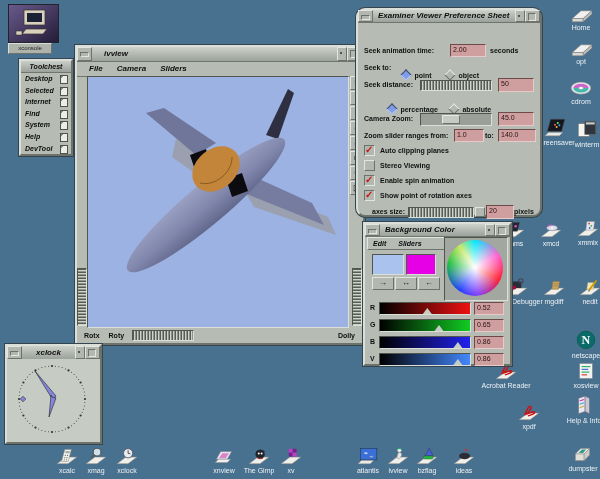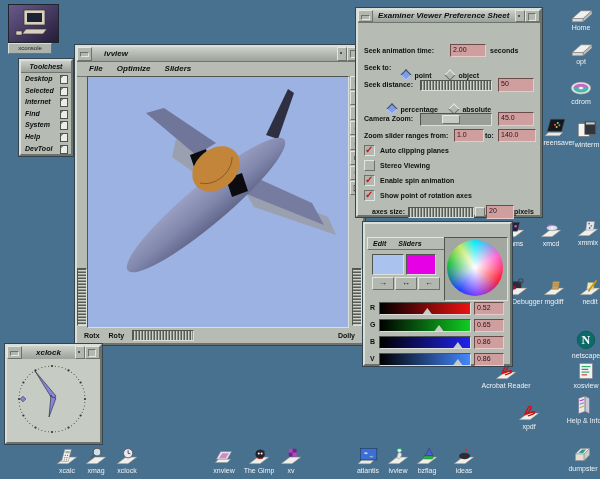--- a/index.html
+++ b/index.html
@@ -353,21 +353,21 @@
 
   <div class="win" style="left:75px;top:45px;width:286px;height:296px;z-index:2;">
     <div class="tbar" style="height:14px;">
       <span class="tbtn tb-min"></span>
       <span class="title" style="line-height:14px;padding-left:12px;">ivview</span>
       <span class="tbtn tb-dot"></span>
       <span class="tbtn tb-max" style="width:14px;"></span>
     </div>
     <div style="display:flex;gap:14px;height:14px;padding-left:12px;border-bottom:1px solid #70766e;background:#b6bcb4;">
       <span class="menu-lbl">File</span>
-      <span class="menu-lbl">Optimize</span>
+      <span class="menu-lbl">Camera</span>
       <span class="menu-lbl">Sliders</span>
     </div>
     <div style="position:absolute;left:0;top:29px;right:0;bottom:15px;display:flex;">
       <div style="width:10px;position:relative;">
         <div class="wheelv" style="height:56px;left:0;bottom:2px;"></div>
       </div>
       <div style="flex:1;background:#9cb2e2;border:1px solid;border-color:#50564e #dbdfd9 #dbdfd9 #50564e;position:relative;overflow:hidden;">
         <svg width="259" height="249" viewBox="0 0 259 249">
           <defs>
             <linearGradient id="fus" x1="0" y1="0" x2="0" y2="1">
@@ -403,21 +403,21 @@
       </div>
     </div>
     <div style="position:absolute;left:0;bottom:0;height:15px;right:0;display:flex;align-items:center;background:#b6bcb4;">
       <span class="lbl" style="margin-left:7px;">Rotx</span>
       <span class="lbl" style="margin-left:9px;">Roty</span>
       <div class="wheelh" style="position:relative;width:60px;margin-left:8px;"></div>
       <span class="lbl" style="margin-left:auto;margin-right:8px;">Dolly</span>
     </div>
   </div>
 
-  <div class="win" style="left:356px;top:8px;width:182px;height:205px;z-index:4;">
+  <div class="win" style="left:356px;top:8px;width:182px;height:205px;z-index:4;border-radius:9px;">
     <div class="tbar" style="height:12px;">
       <span class="tbtn tb-min"></span>
       <span class="title">Examiner Viewer Preference Sheet</span>
       <span class="tbtn tb-dot"></span>
       <span class="tbtn tb-max"></span>
     </div>
     <div style="position:absolute;left:0;right:0;top:12px;bottom:0;">
       <span class="lbl abs" style="left:6px;top:25px;">Seek animation time:</span>
       <span class="pfield" style="left:92px;top:22px;width:32px;height:11px;">2.00</span>
       <span class="lbl abs" style="left:132px;top:25px;">seconds</span>
@@ -457,20 +457,26 @@
 
       <span class="lbl abs" style="left:14px;top:186px;">axes size:</span>
       <div class="wheelh" style="left:50px;top:185px;width:64px;"></div>
       <span class="btn3d" style="left:117px;top:185px;width:8px;height:8px;"></span>
       <span class="pfield" style="left:128px;top:183px;width:24px;height:12px;">20</span>
       <span class="lbl abs" style="left:156px;top:186px;">pixels</span>
     </div>
   </div>
 
   <div class="win" style="left:363px;top:222px;width:145px;height:140px;z-index:5;">
+    <div class="tbar" style="height:12px;">
+      <span class="tbtn tb-min"></span>
+      <span class="title">Background Color</span>
+      <span class="tbtn tb-dot"></span>
+      <span class="tbtn tb-max"></span>
+    </div>
     <div class="abs" style="left:2px;top:13px;width:74px;height:11px;border:1px solid;border-color:#e2e6e0 #6d736b #6d736b #e2e6e0;display:flex;gap:12px;padding-left:5px;">
       <span class="bcmenu-lbl">Edit</span>
       <span class="bcmenu-lbl">Sliders</span>
     </div>
     <div class="abs" style="left:7px;top:30px;width:30px;height:19px;background:#a9c2ee;border:1px solid;border-color:#50564e #dbdfd9 #dbdfd9 #50564e;"></div>
     <div class="abs" style="left:41px;top:30px;width:28px;height:19px;background:#e600e6;border:1px solid;border-color:#50564e #dbdfd9 #dbdfd9 #50564e;"></div>
     <span class="btn3d" style="left:7px;top:53px;width:20px;height:11px;">→</span>
     <span class="btn3d" style="left:30px;top:53px;width:20px;height:11px;">↔</span>
     <span class="btn3d" style="left:53px;top:53px;width:20px;height:11px;">←</span>
     <div class="abs" style="left:79px;top:13px;width:62px;height:62px;background:#a2a8a0;border:1px solid;border-color:#50564e #dbdfd9 #dbdfd9 #50564e;">

